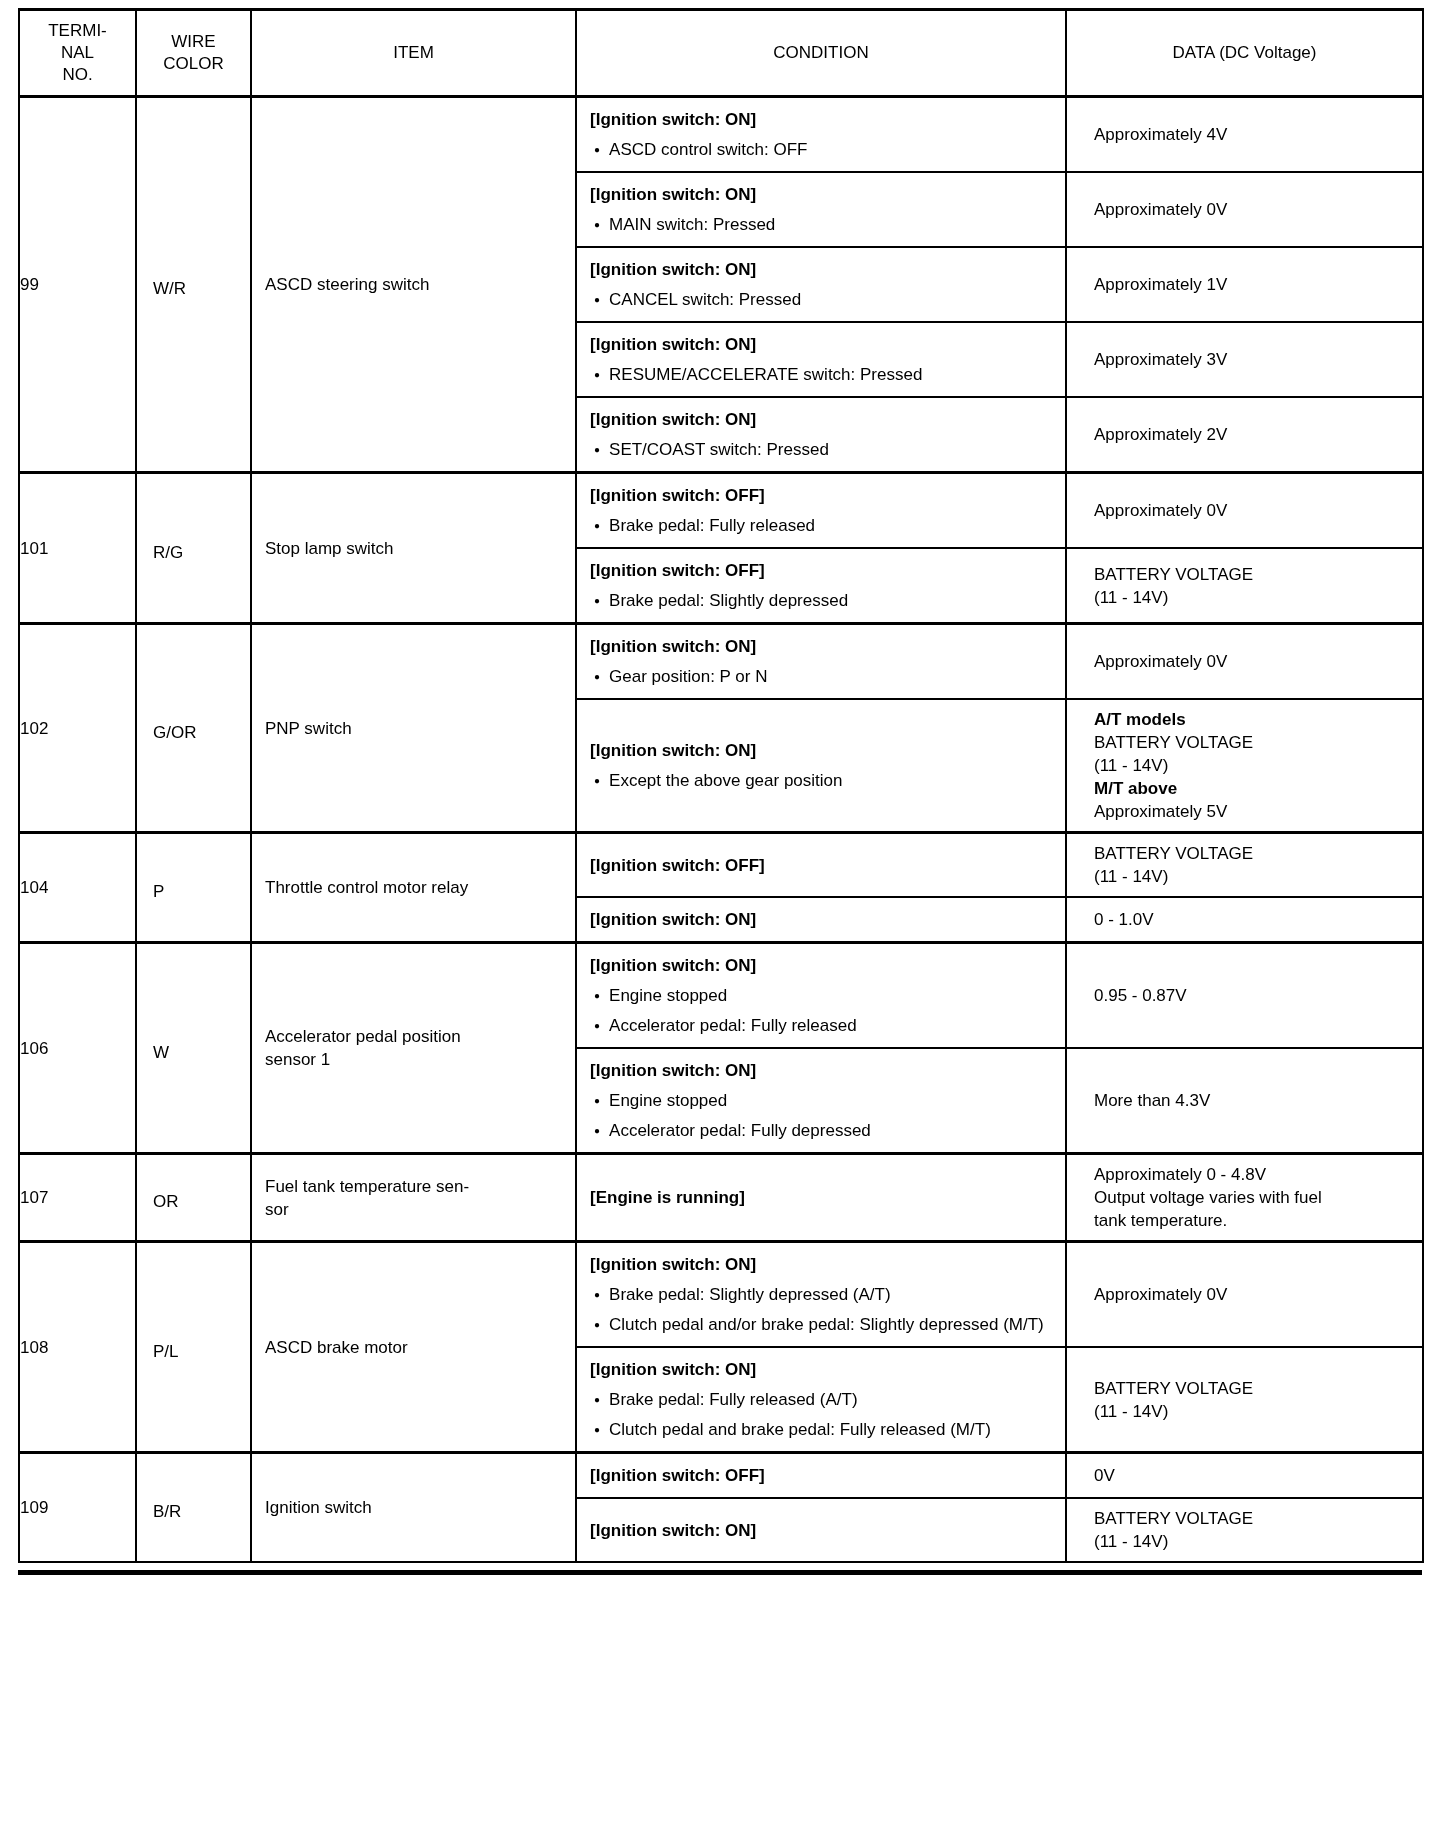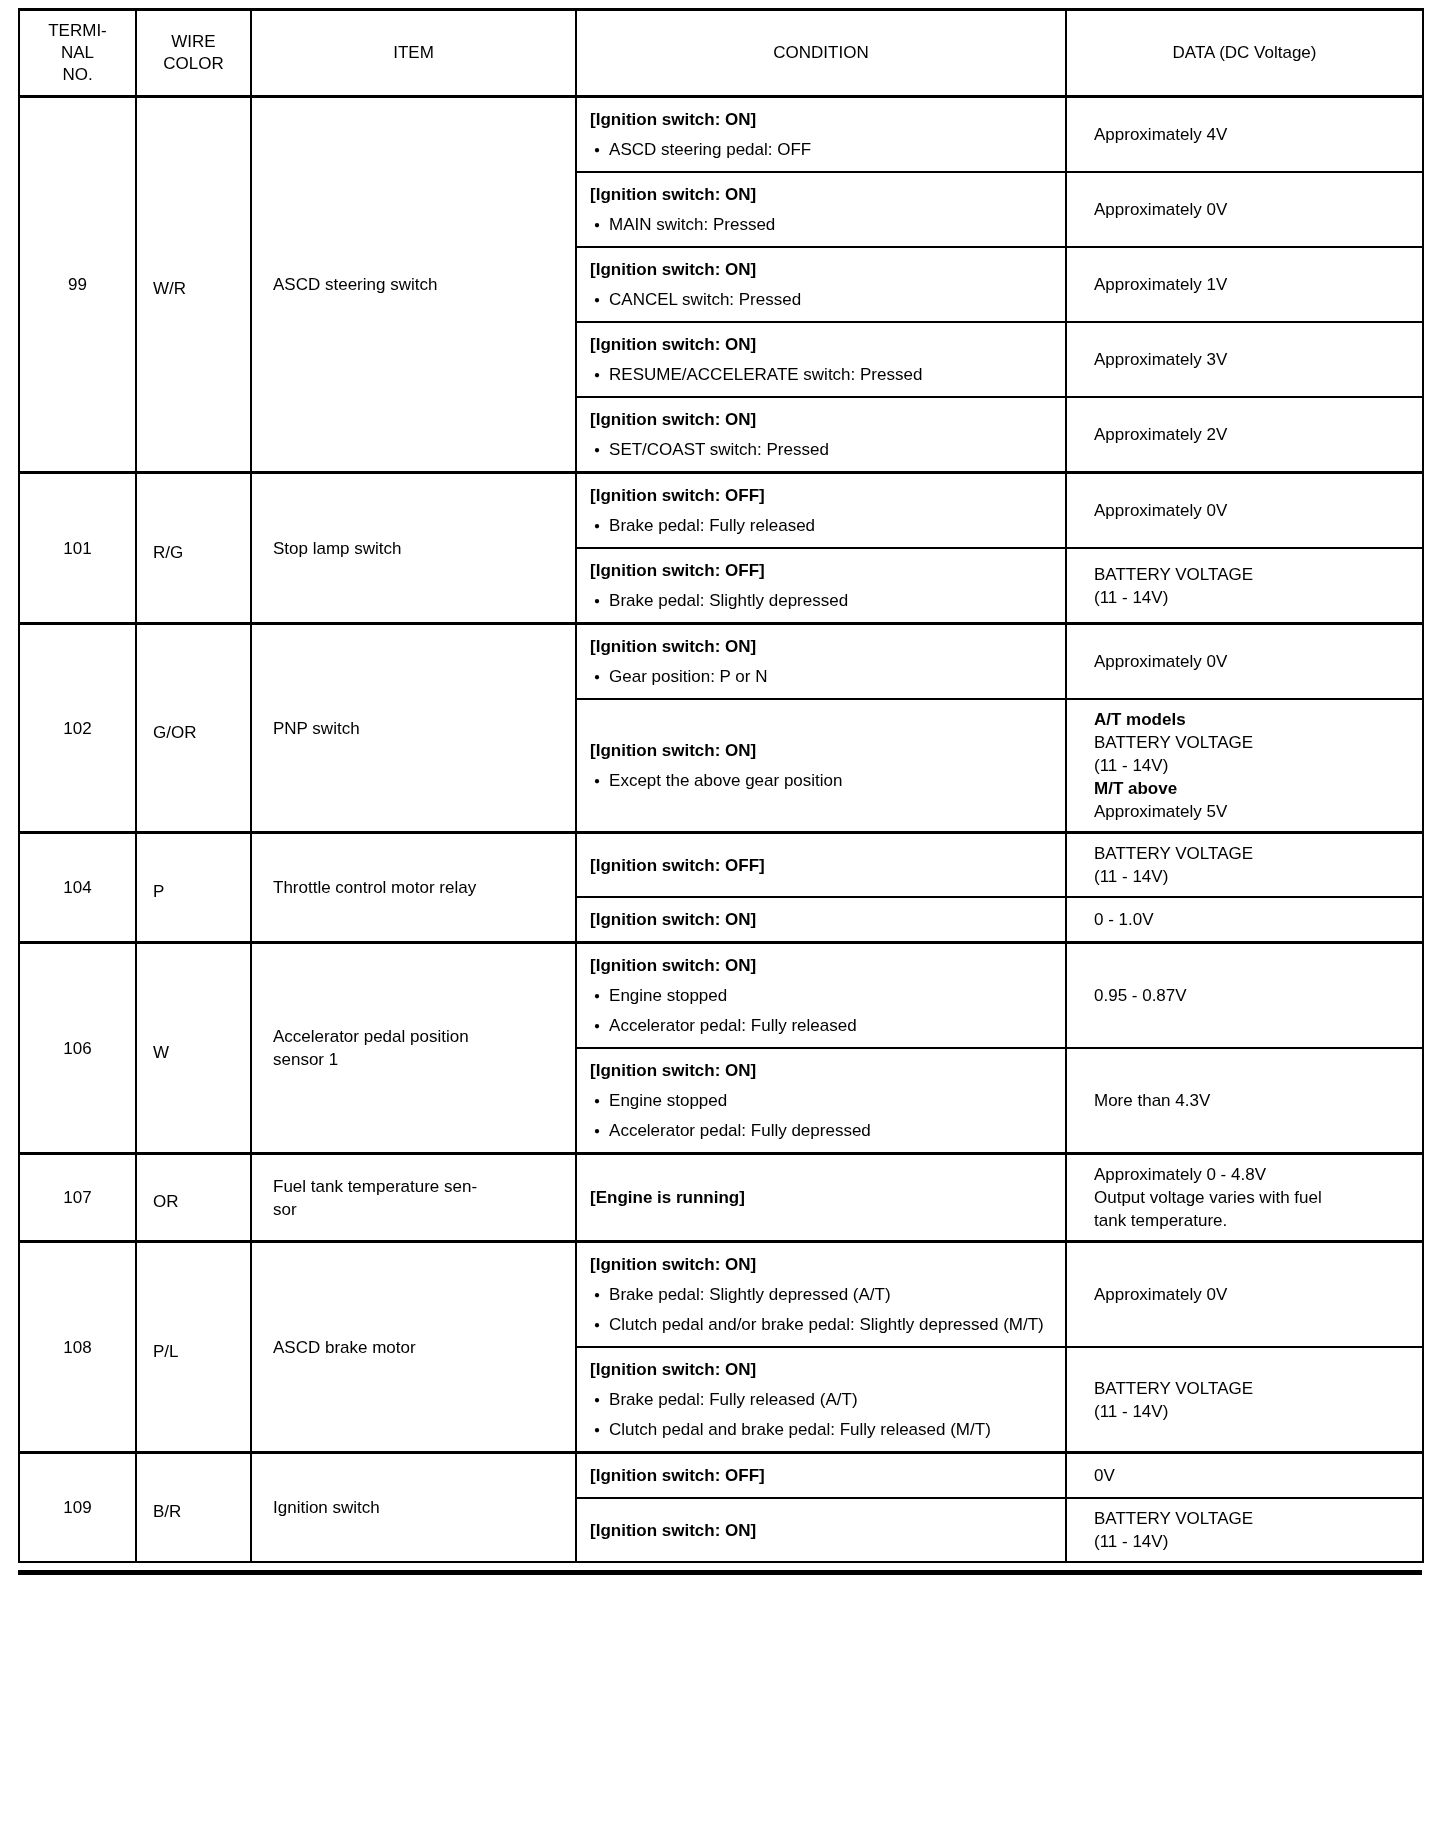--- a/index.html
+++ b/index.html
@@ -26,23 +26,23 @@
   th {
     font-weight:normal;
     text-align:center;
     white-space:pre-line;
     line-height:22px;
     padding:9px 4px;
     border-bottom:3px solid #000;
   }
   td { border-top:1px solid #000; line-height:23px; }
   tr.gs td { border-top:3px solid #000; }
-  td.t { text-align:center; }
+  td.t { }
   td.w { padding:14px 6px 6px 16px; }
-  td.i { padding:8px 10px 8px 21px; white-space:pre-line;margin-left:47px; }
+  td.i { padding:8px 10px 8px 13px; white-space:pre-line;margin-left:47px; }
   td.c { padding:10px 12px 10px 13px; }
   td.d { padding:8px 8px 8px 27px; }
   .ch { font-weight:bold; }
   .bl { display:flex; margin-top:7px; }
   .bg { font-size:10px; line-height:23px; margin:0 9px 0 4px; flex:none; }
   .bx { min-width:0; }
   .dl { white-space:pre-line; }
   .bold { font-weight:bold; }
   .rule {
     height:5px; background:#000;
@@ -76,21 +76,21 @@
   <tbody>
 
     <tr class="gs">
       <td class="t" rowspan="5">99</td>
       <td class="w" rowspan="5">W/R</td>
       <td class="i" rowspan="5">ASCD steering switch</td>
       <td class="c">
         <div class="ch">[Ignition switch: ON]</div>
         <div class="bl">
               <span class="bg">●</span>
-              <span class="bx">ASCD steering pedal: OFF</span>
+              <span class="bx">ASCD control switch: OFF</span>
             </div>
       </td>
       <td class="d">
             <div class="dl">Approximately 4V</div>
           </td>
     </tr>
     <tr>
       <td class="c">
         <div class="ch">[Ignition switch: ON]</div>
         <div class="bl">

